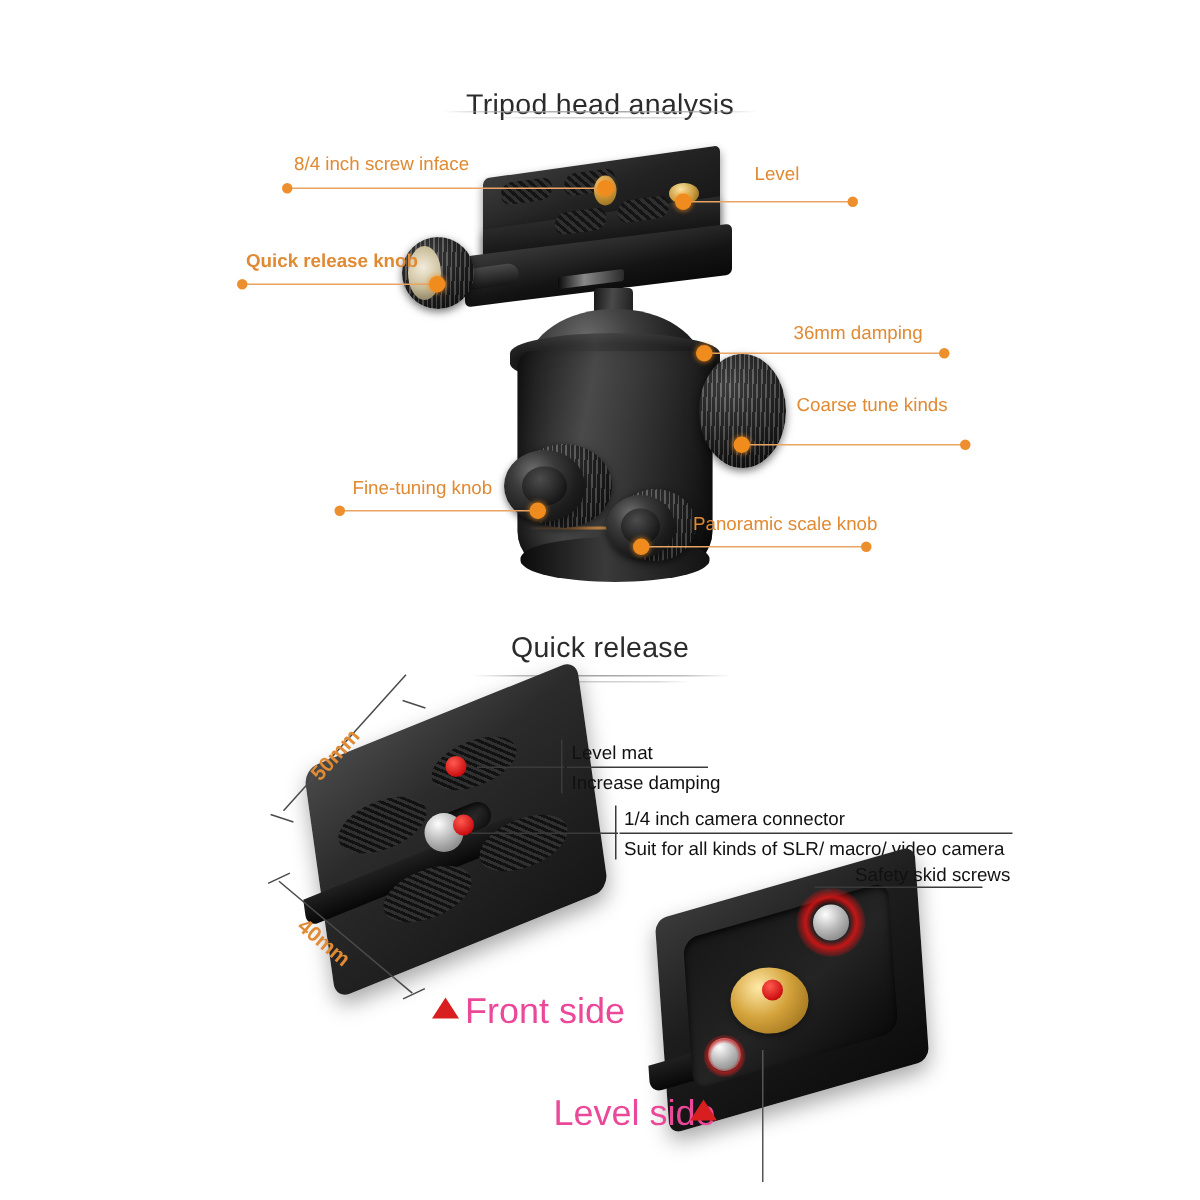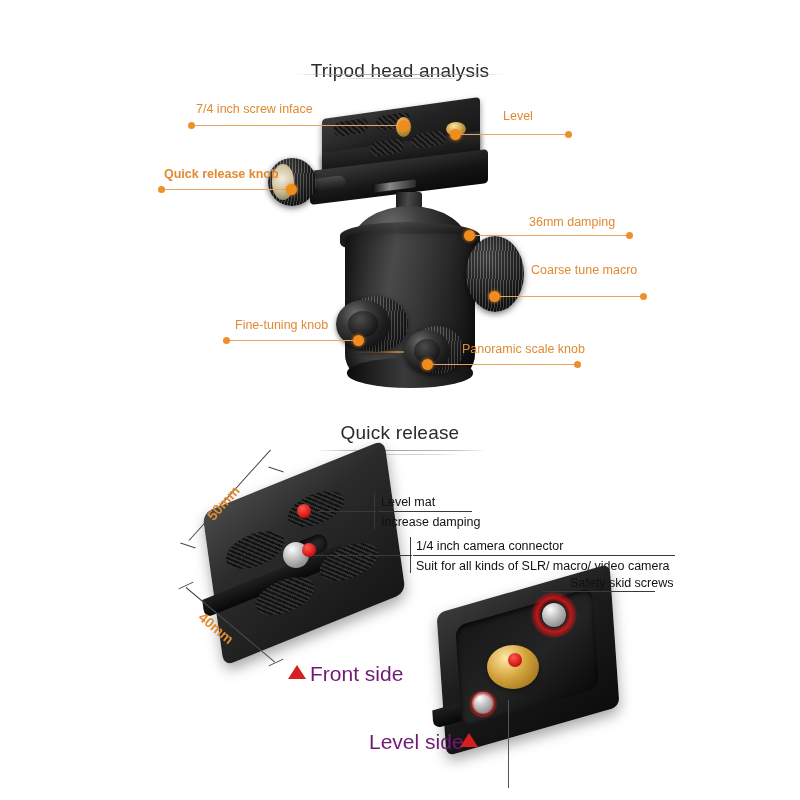--- a/index.html
+++ b/index.html
@@ -97,22 +97,22 @@
   }
   .tri {
     position: absolute;
     width: 0; height: 0;
     border-left: 9px solid transparent;
     border-right: 9px solid transparent;
     border-bottom: 14px solid #d81e1e;
   }
   .side-label {
     position: absolute;
-    font-size: 21px;
-    color: #701a75;
+    font-size: 24px;
+    color: #ec4899;
     white-space: nowrap;
     line-height: 1;
   }
 
   
   .dim {
     position: absolute;
     font-size: 14px;
     color: #e08a33;
     white-space: nowrap;
@@ -307,41 +307,41 @@
 
       <div class="knob-ridged" style="left:466px; top:236px; width:58px; height:76px; border-radius:50%;"></div>
 
       <div class="knob-ridged" style="left:344px; top:296px; width:64px; height:56px;"></div>
       <div class="knob" style="left:336px; top:300px; width:54px; height:48px;"></div>
 
       <div class="knob-ridged" style="left:410px; top:326px; width:54px; height:48px;"></div>
       <div class="knob" style="left:404px; top:330px; width:46px; height:42px;"></div>
     </div>
 
-    <div class="callout" style="left:196px; top:103px;">7/4 inch screw inface</div>
+    <div class="callout" style="left:196px; top:103px;">8/4 inch screw inface</div>
     <div class="c-line" style="left:192px; top:125px; width:212px;"></div>
     <div class="c-dot" style="left:188px; top:122px;"></div>
     <div class="hot-dot" style="left:398px; top:120px;"></div>
 
     <div class="callout" style="left:503px; top:110px;">Level</div>
     <div class="c-line" style="left:455px; top:134px; width:113px;"></div>
     <div class="c-dot" style="left:565px; top:131px;"></div>
     <div class="hot-dot" style="left:450px; top:129px;"></div>
 
     <div class="callout" style="left:164px; top:168px;font-weight:bold;">Quick release knob</div>
     <div class="c-line" style="left:162px; top:189px; width:130px;"></div>
     <div class="c-dot" style="left:158px; top:186px;"></div>
     <div class="hot-dot" style="left:286px; top:184px;"></div>
 
     <div class="callout" style="left:529px; top:216px;">36mm damping</div>
     <div class="c-line" style="left:469px; top:235px; width:160px;"></div>
     <div class="c-dot" style="left:626px; top:232px;"></div>
     <div class="hot-dot" style="left:464px; top:230px;"></div>
 
-    <div class="callout" style="left:531px; top:264px;">Coarse tune macro</div>
+    <div class="callout" style="left:531px; top:264px;">Coarse tune kinds</div>
     <div class="c-line" style="left:497px; top:296px; width:146px;"></div>
     <div class="c-dot" style="left:640px; top:293px;"></div>
     <div class="hot-dot" style="left:489px; top:291px;"></div>
 
     <div class="callout" style="left:235px; top:319px;">Fine-tuning knob</div>
     <div class="c-line" style="left:228px; top:340px; width:130px;"></div>
     <div class="c-dot" style="left:223px; top:337px;"></div>
     <div class="hot-dot" style="left:353px; top:335px;"></div>
 
     <div class="callout" style="left:462px; top:343px;">Panoramic scale knob</div>

